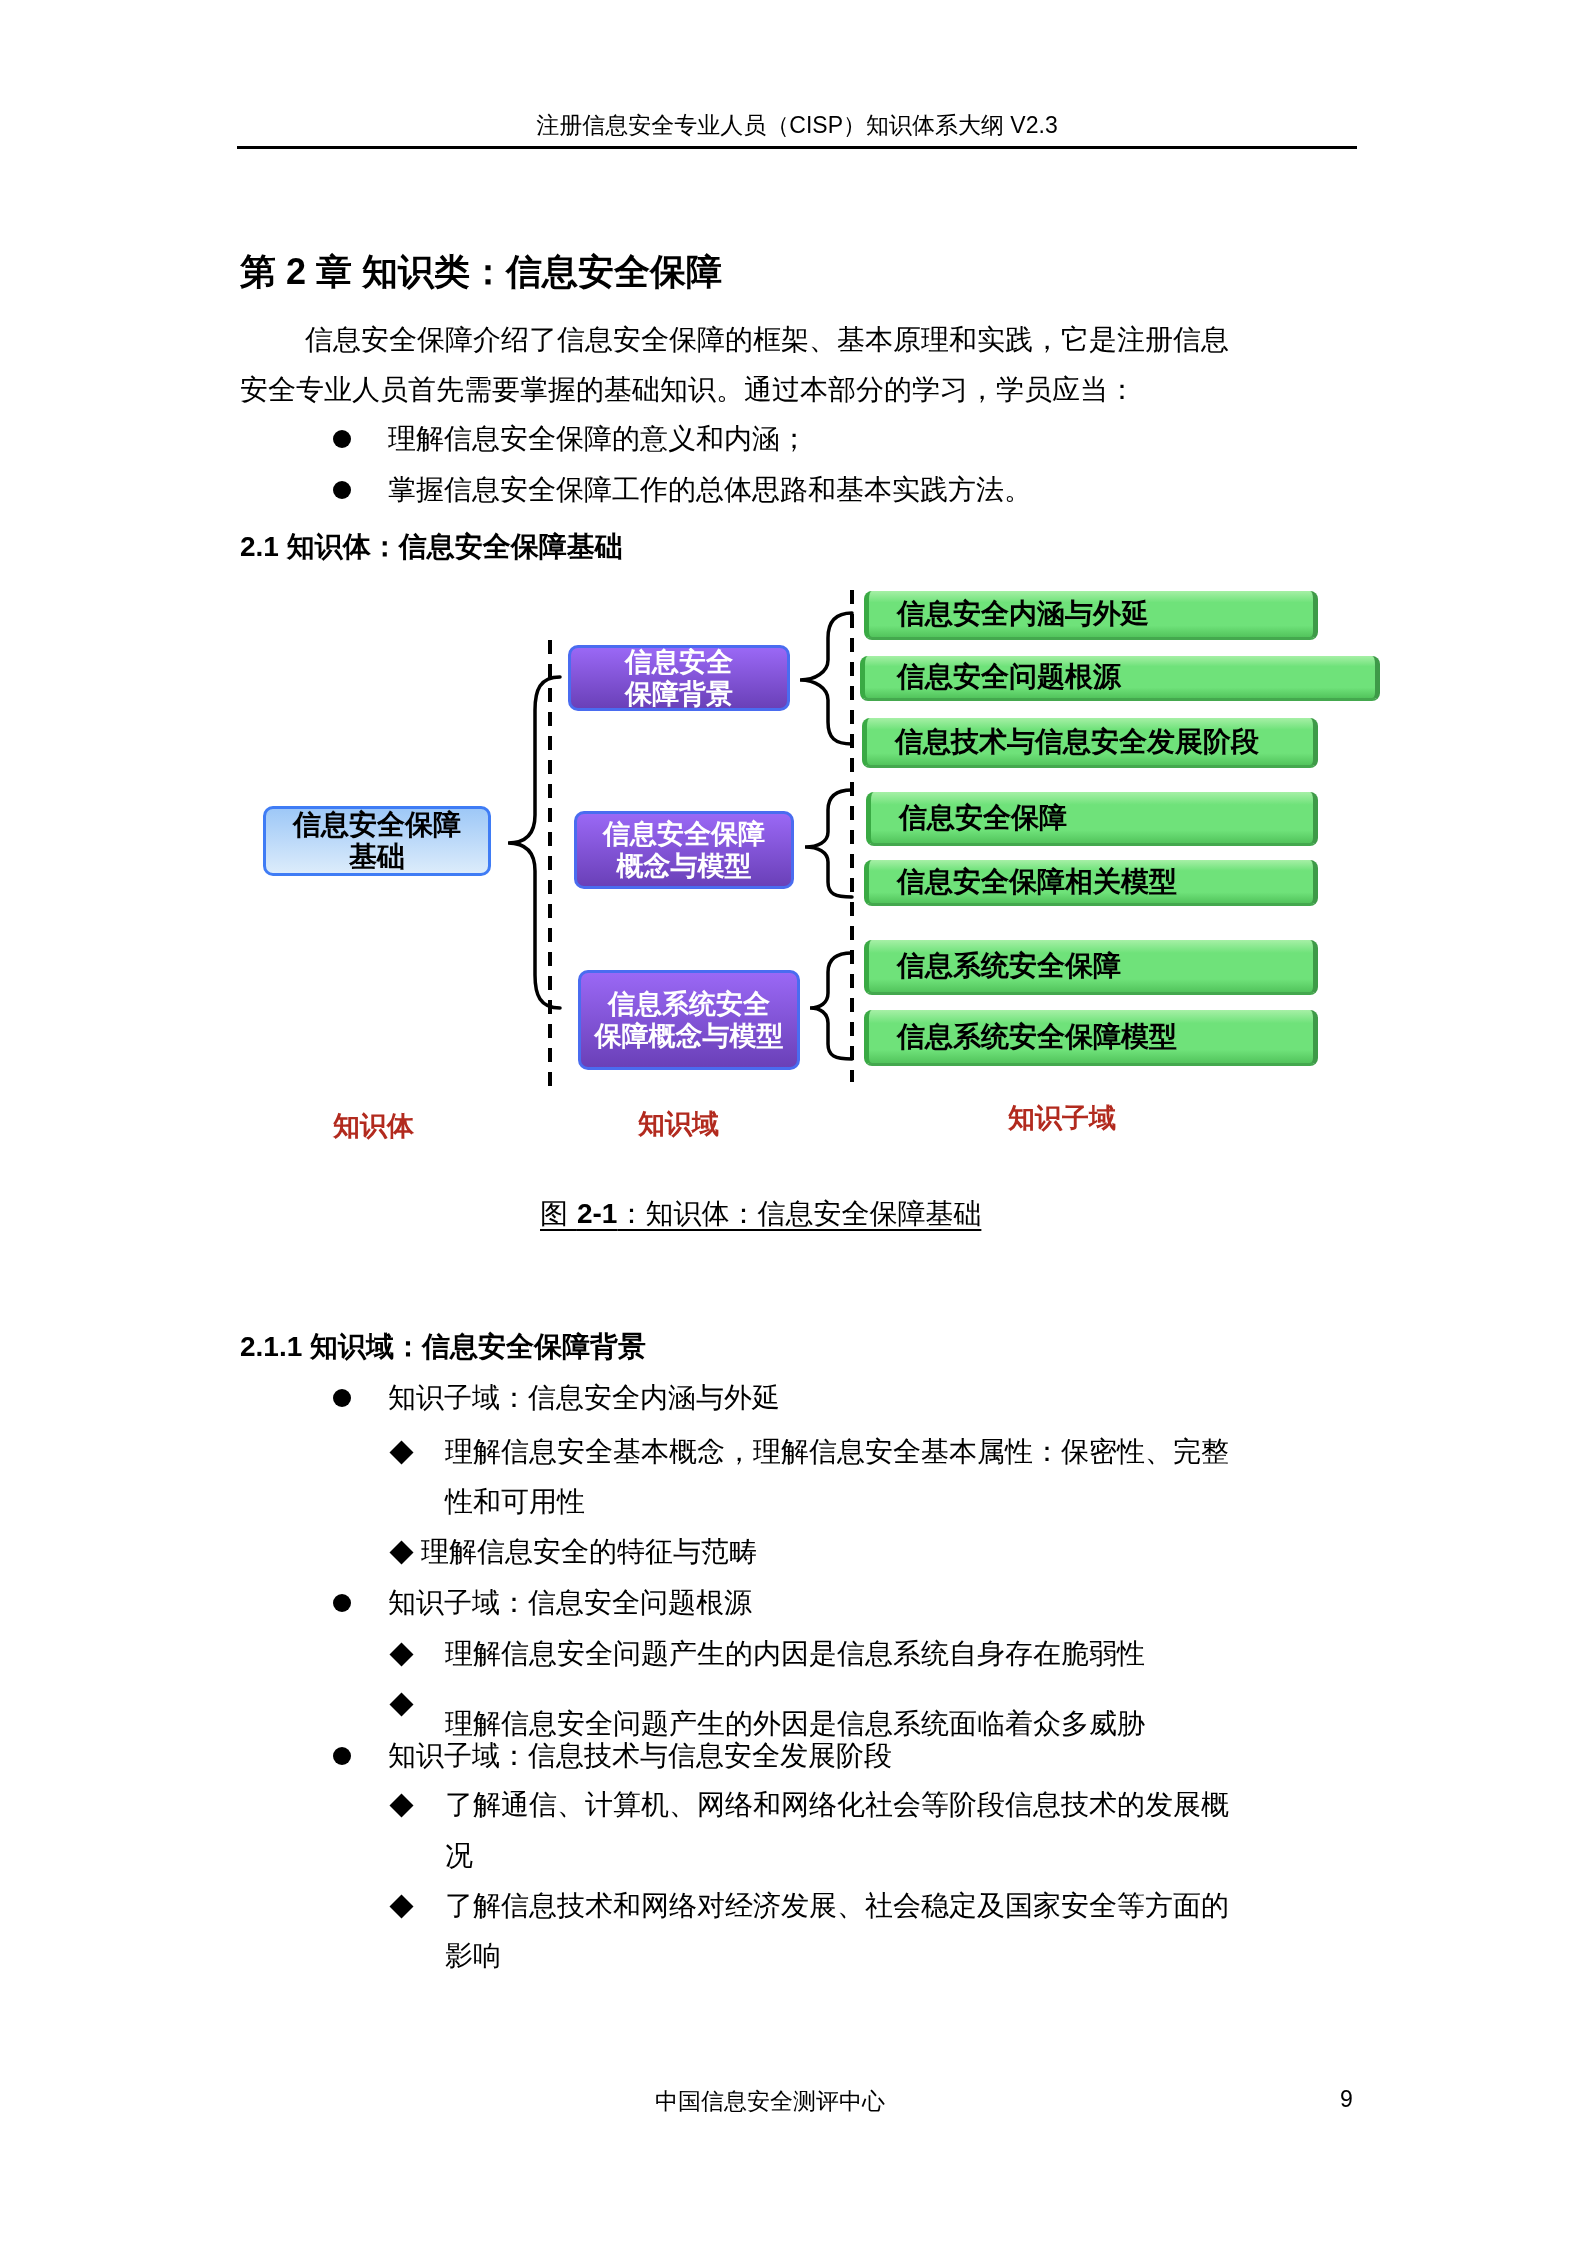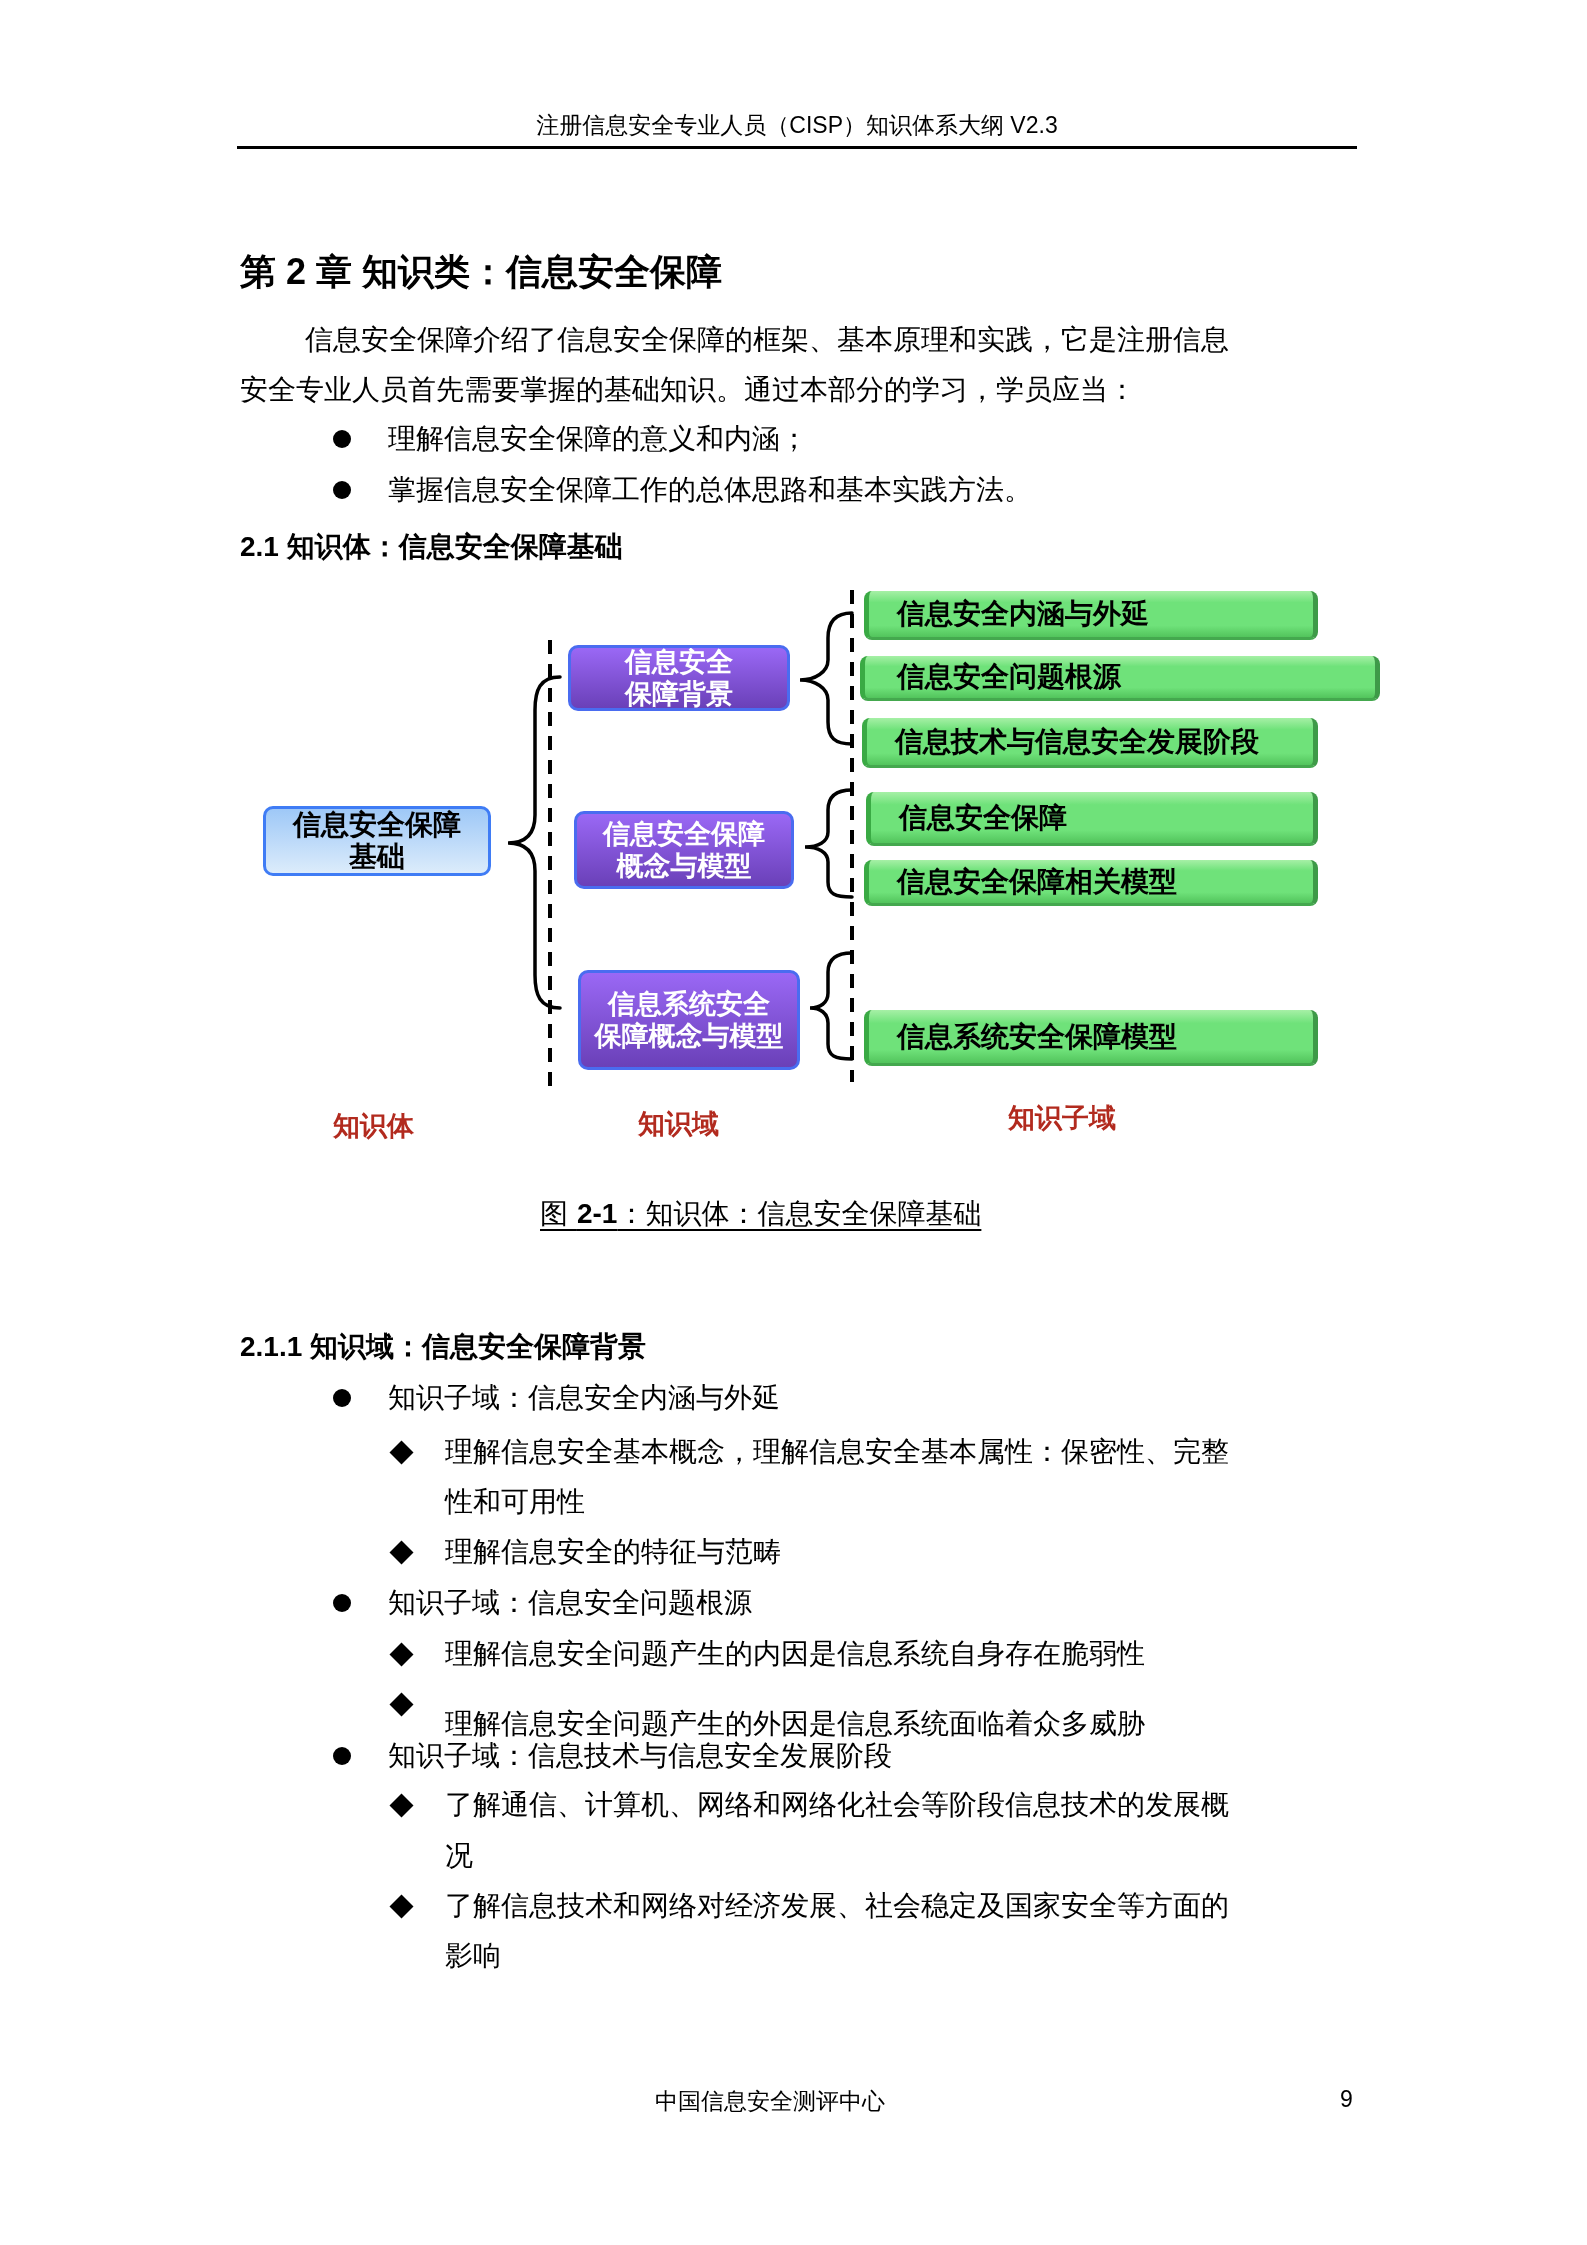--- a/index.html
+++ b/index.html
@@ -102,38 +102,39 @@
       <div>信息系统安全</div>
       <div style="white-space:nowrap;">保障概念与模型</div>
     </div>
   </div>
 
   <div class="abs sub-box" style="top:591px; height:49px;">信息安全内涵与外延</div>
   <div class="abs sub-box" style="top:656px; height:45px; left:860px; width:520px; padding-left:32px;">信息安全问题根源</div>
   <div class="abs sub-box" style="top:718px; height:50px; left:862px; width:456px;">信息技术与信息安全发展阶段</div>
   <div class="abs sub-box" style="top:792px; height:54px; left:866px; width:452px;">信息安全保障</div>
   <div class="abs sub-box" style="top:860px; height:46px;">信息安全保障相关模型</div>
+  <div class="abs sub-box" style="top:940px; height:55px;">信息系统安全保障</div>
   <div class="abs sub-box" style="top:1010px; height:56px;">信息系统安全保障模型</div>
 
   <div class="abs tier-label" style="left:333px; top:1108px;">知识体</div>
   <div class="abs tier-label" style="left:638px; top:1106px;">知识域</div>
   <div class="abs tier-label" style="left:1008px; top:1100px;">知识子域</div>
 </div>
 
 <div id="caption" class="abs serif"><span>图  </span><b>2-1</b><span>：知识体：信息安全保障基础</span></div>
 
 <div class="abs sans h2" style="left:240px; top:1328px;">2.1.1  知识域：信息安全保障背景</div>
 
 <div class="abs bullet-dot" style="left:333px; top:1389px;"></div>
 <div class="abs serif body-line" style="left:388px; top:1380px;">知识子域：信息安全内涵与外延</div>
 <div class="abs diamond" style="left:393px; top:1444px;"></div>
 <div class="abs serif body-line" style="left:445px; top:1434px;">理解信息安全基本概念，理解信息安全基本属性：保密性、完整</div>
 <div class="abs serif body-line" style="left:445px; top:1484px;">性和可用性</div>
 <div class="abs diamond" style="left:393px; top:1544px;"></div>
-<div class="abs serif body-line" style="left:445px; top:1534px;">理解信息安全的特征与范畴</div>
+<div class="abs serif body-line" style="left:421px; top:1534px;">理解信息安全的特征与范畴</div>
 
 <div class="abs bullet-dot" style="left:333px; top:1594px;"></div>
 <div class="abs serif body-line" style="left:388px; top:1585px;">知识子域：信息安全问题根源</div>
 <div class="abs diamond" style="left:393px; top:1646px;"></div>
 <div class="abs serif body-line" style="left:445px; top:1636px;">理解信息安全问题产生的内因是信息系统自身存在脆弱性</div>
 <div class="abs diamond" style="left:393px; top:1696px;"></div>
 <div class="abs serif body-line" style="left:445px; top:1686px;margin-top:20px;">理解信息安全问题产生的外因是信息系统面临着众多威胁</div>
 
 <div class="abs bullet-dot" style="left:333px; top:1747px;"></div>
 <div class="abs serif body-line" style="left:388px; top:1738px;">知识子域：信息技术与信息安全发展阶段</div>

